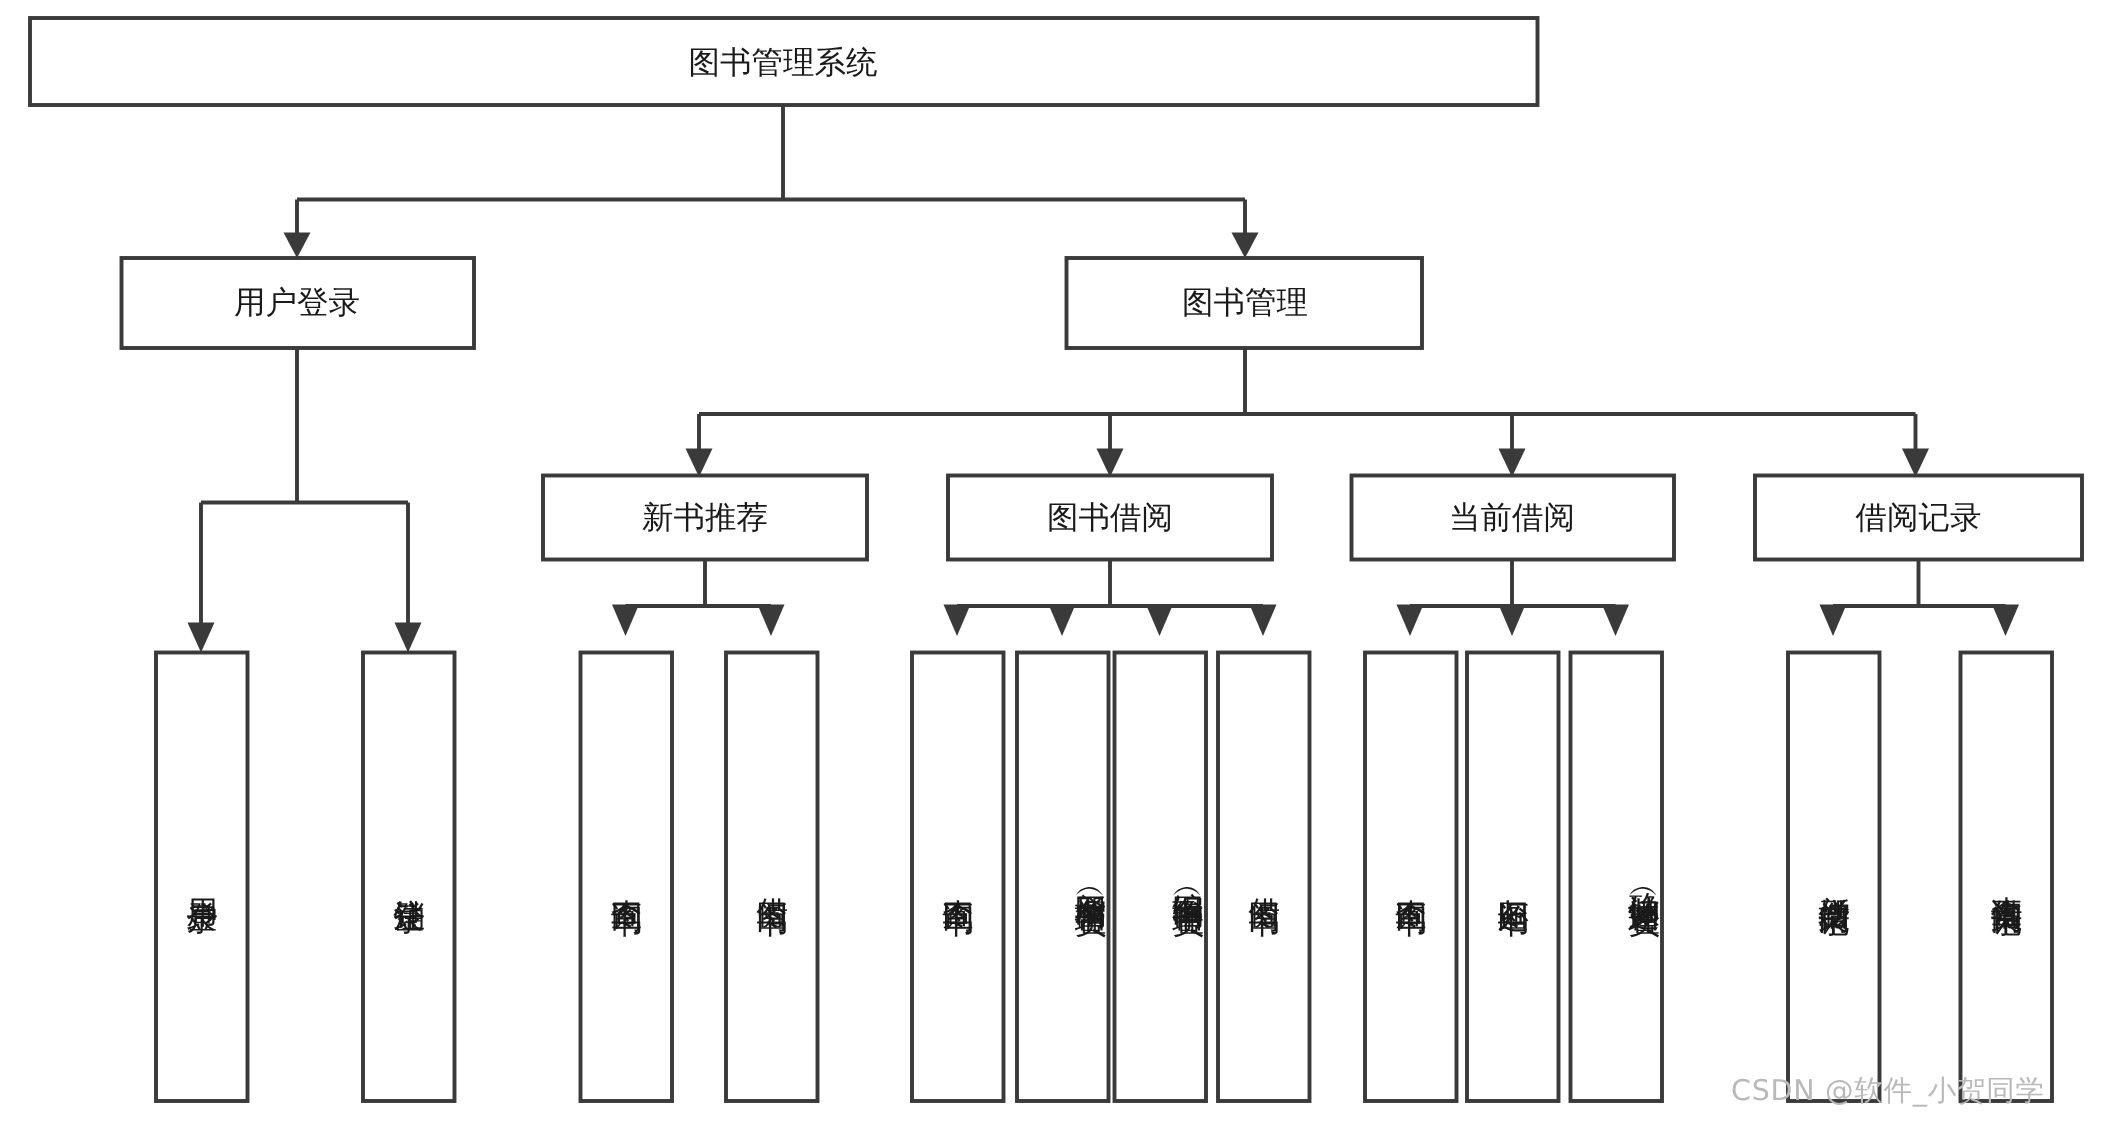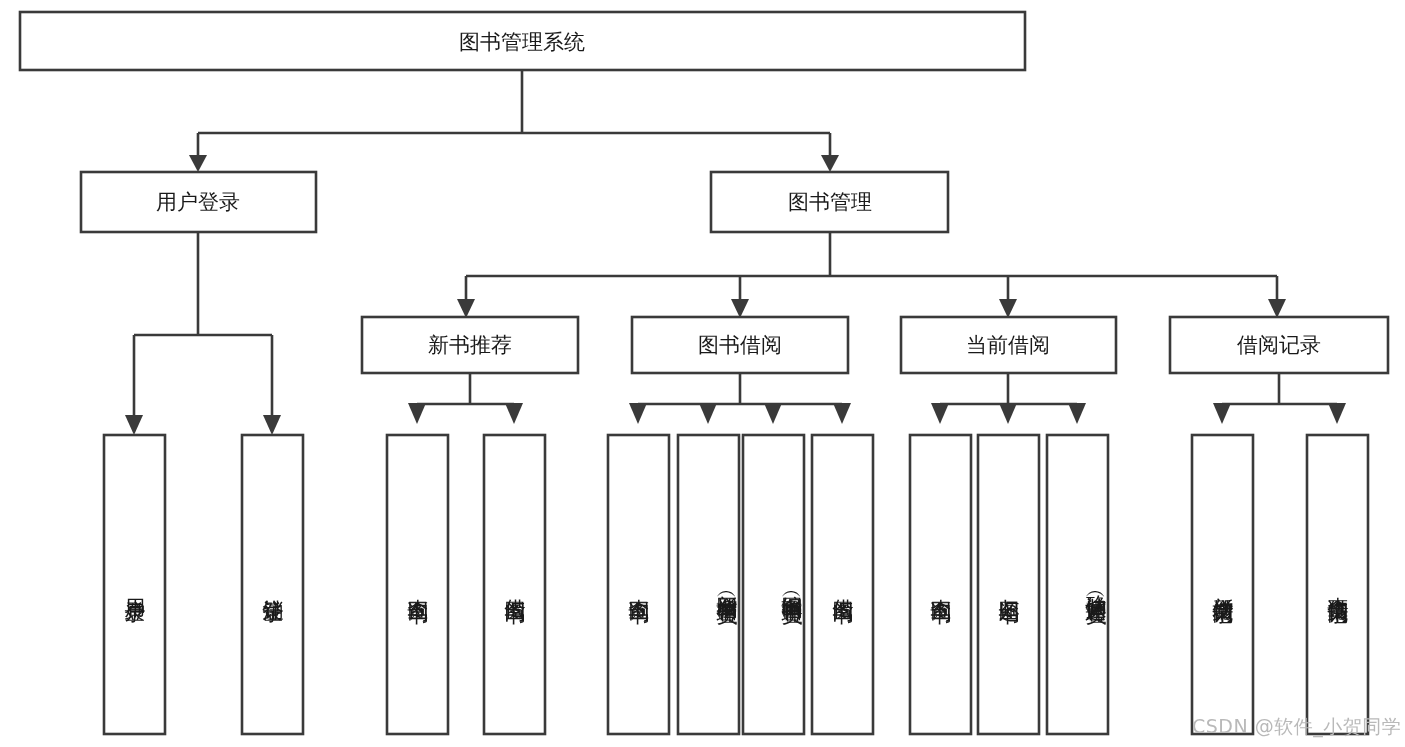--- a/index.html
+++ b/index.html
@@ -207,15 +207,15 @@
   <div class="node-label-v" style="left:910px; top:435px; width:61px; height:299px;">查询图书</div>
 
   <div class="node-label-v" style="left:978px; top:435px; width:61px; height:299px;">归还图书</div>
 
   <div class="node-label-v" style="left:1047px; top:440px; width:61px; height:289px; align-items:flex-start;">确认归还（管理员）</div>
 
   <div class="node-label-v" style="left:1192px; top:435px; width:61px; height:299px;">新增借阅记录</div>
 
   <div class="node-label-v" style="left:1307px; top:435px; width:61px; height:299px;">查询借阅记录</div>
 
-  <div class="watermark" style="left:1192px; top:714px;">CSDN @软件_小贺同学</div>
+  <div class="watermark" style="left:1154px; top:714px;">CSDN @软件_小贺同学</div>
 
 </div>
 
 </body></html>

